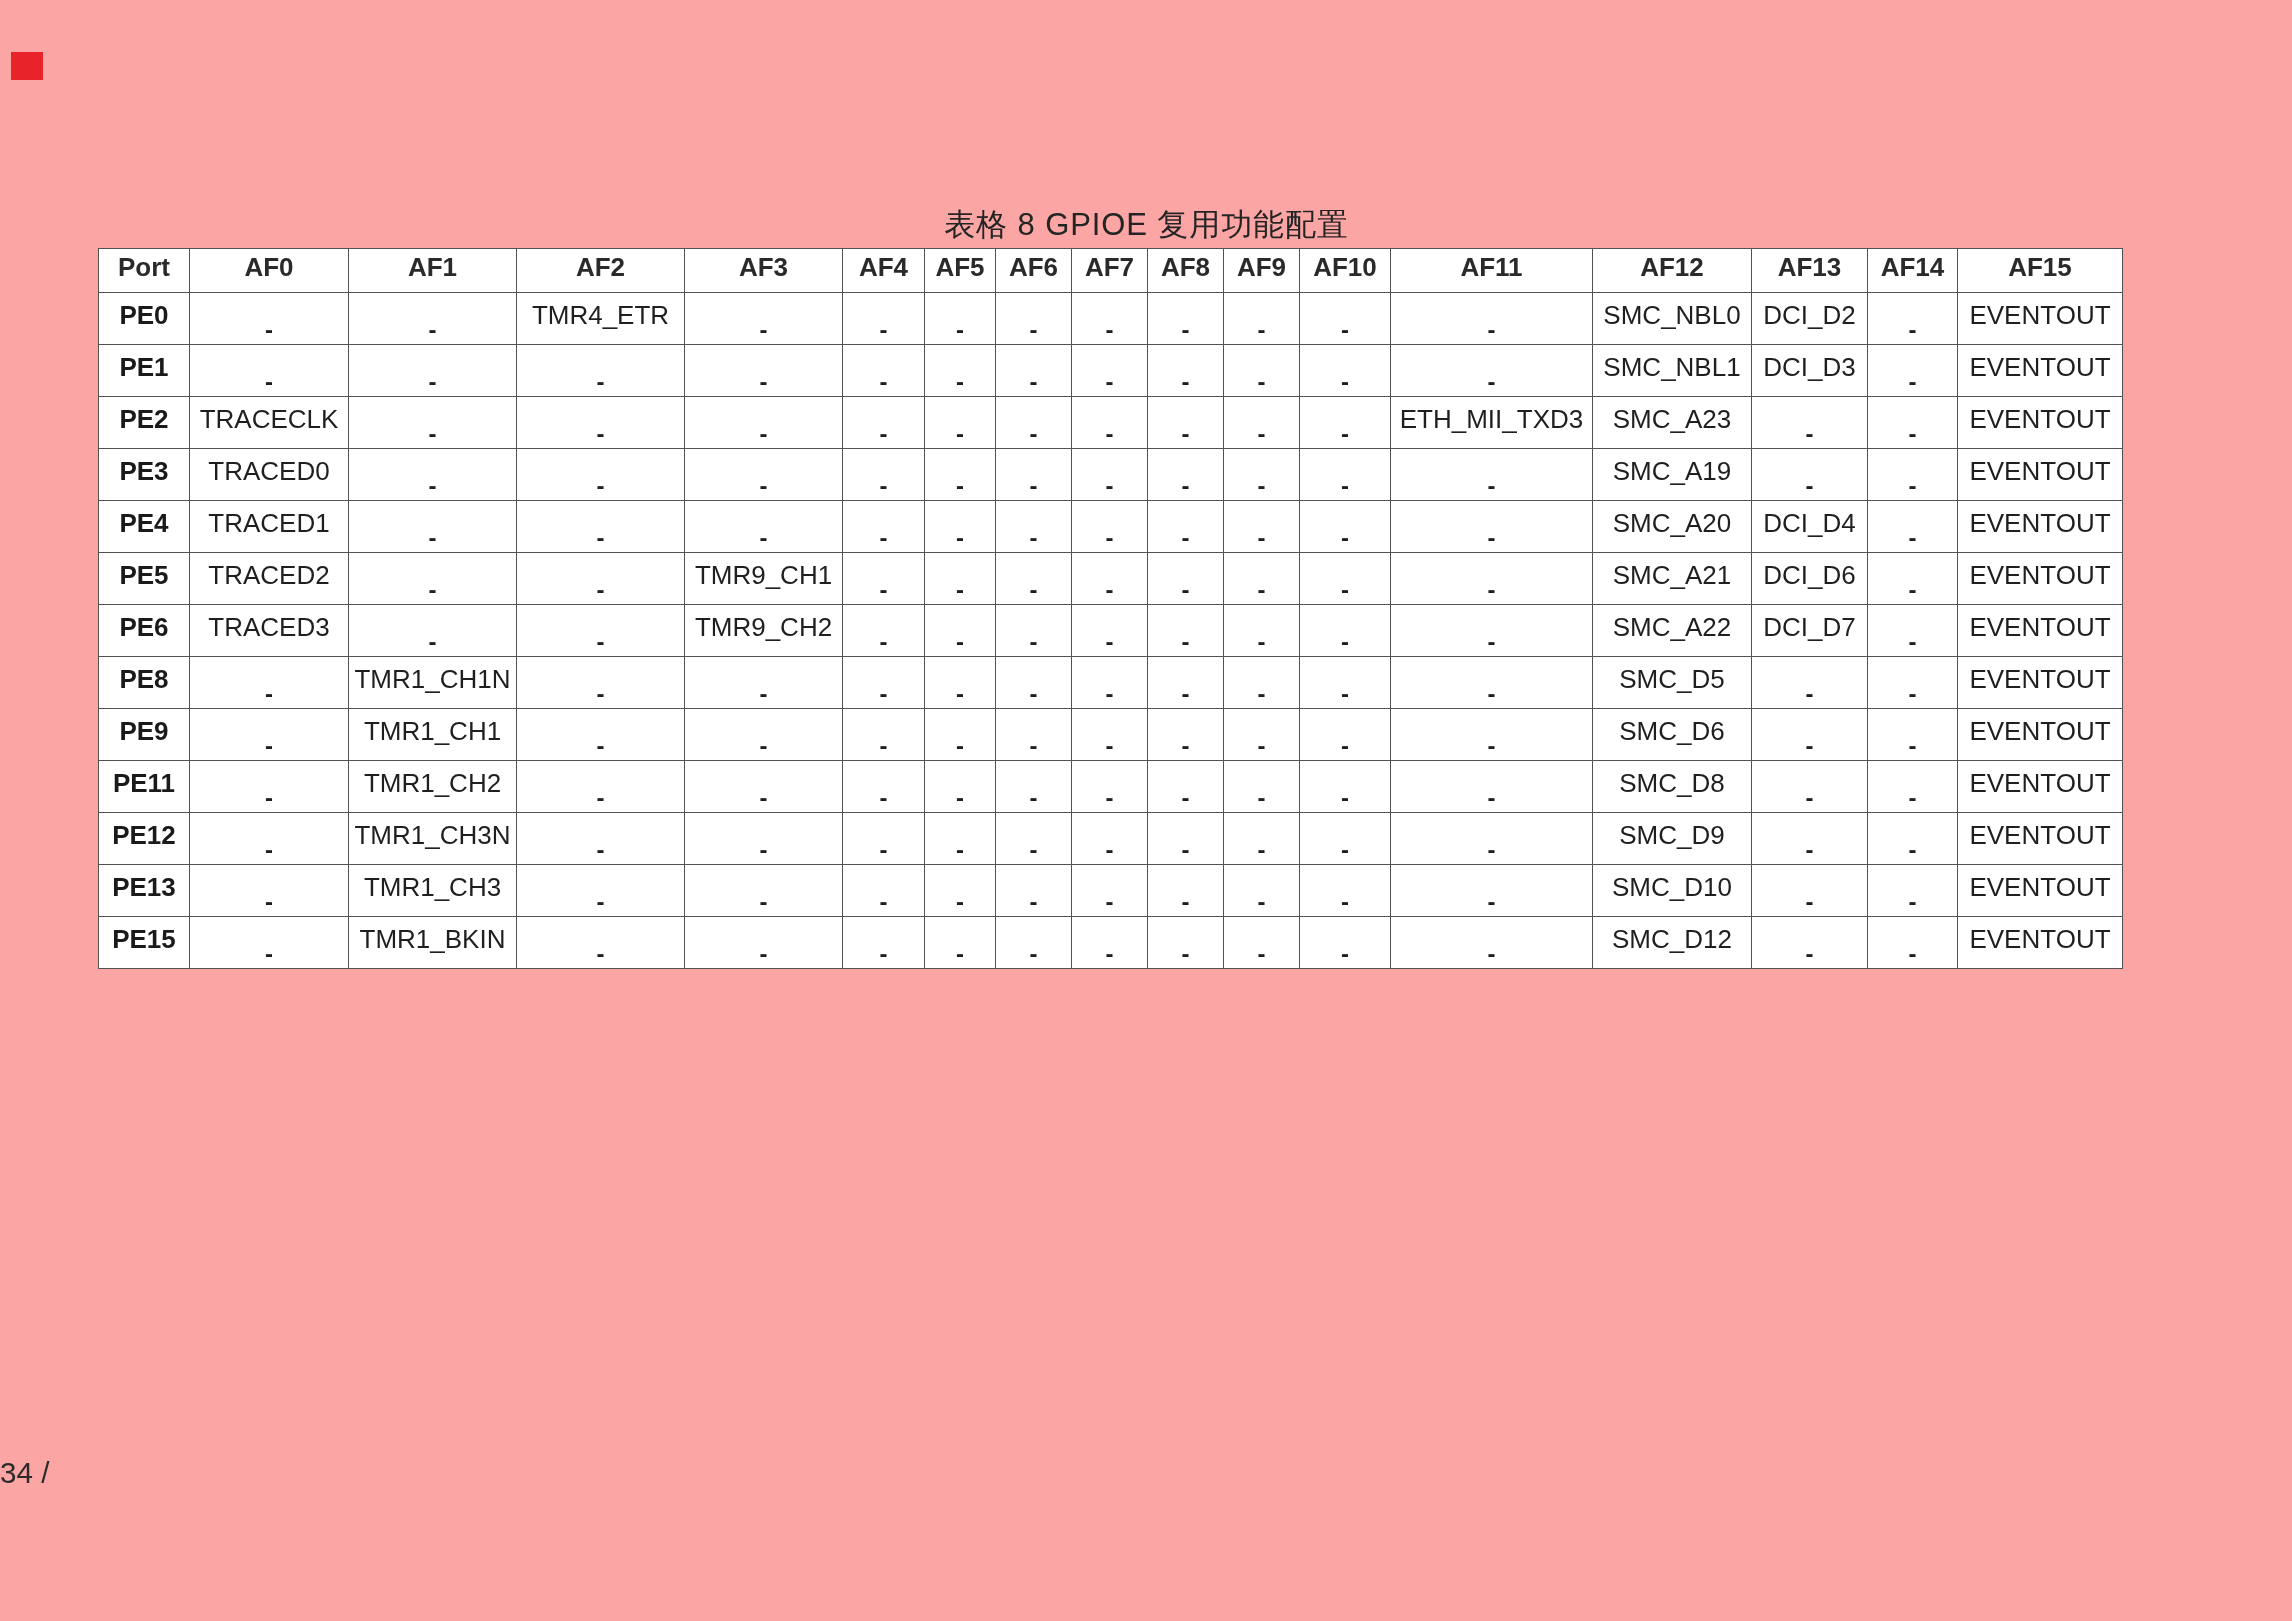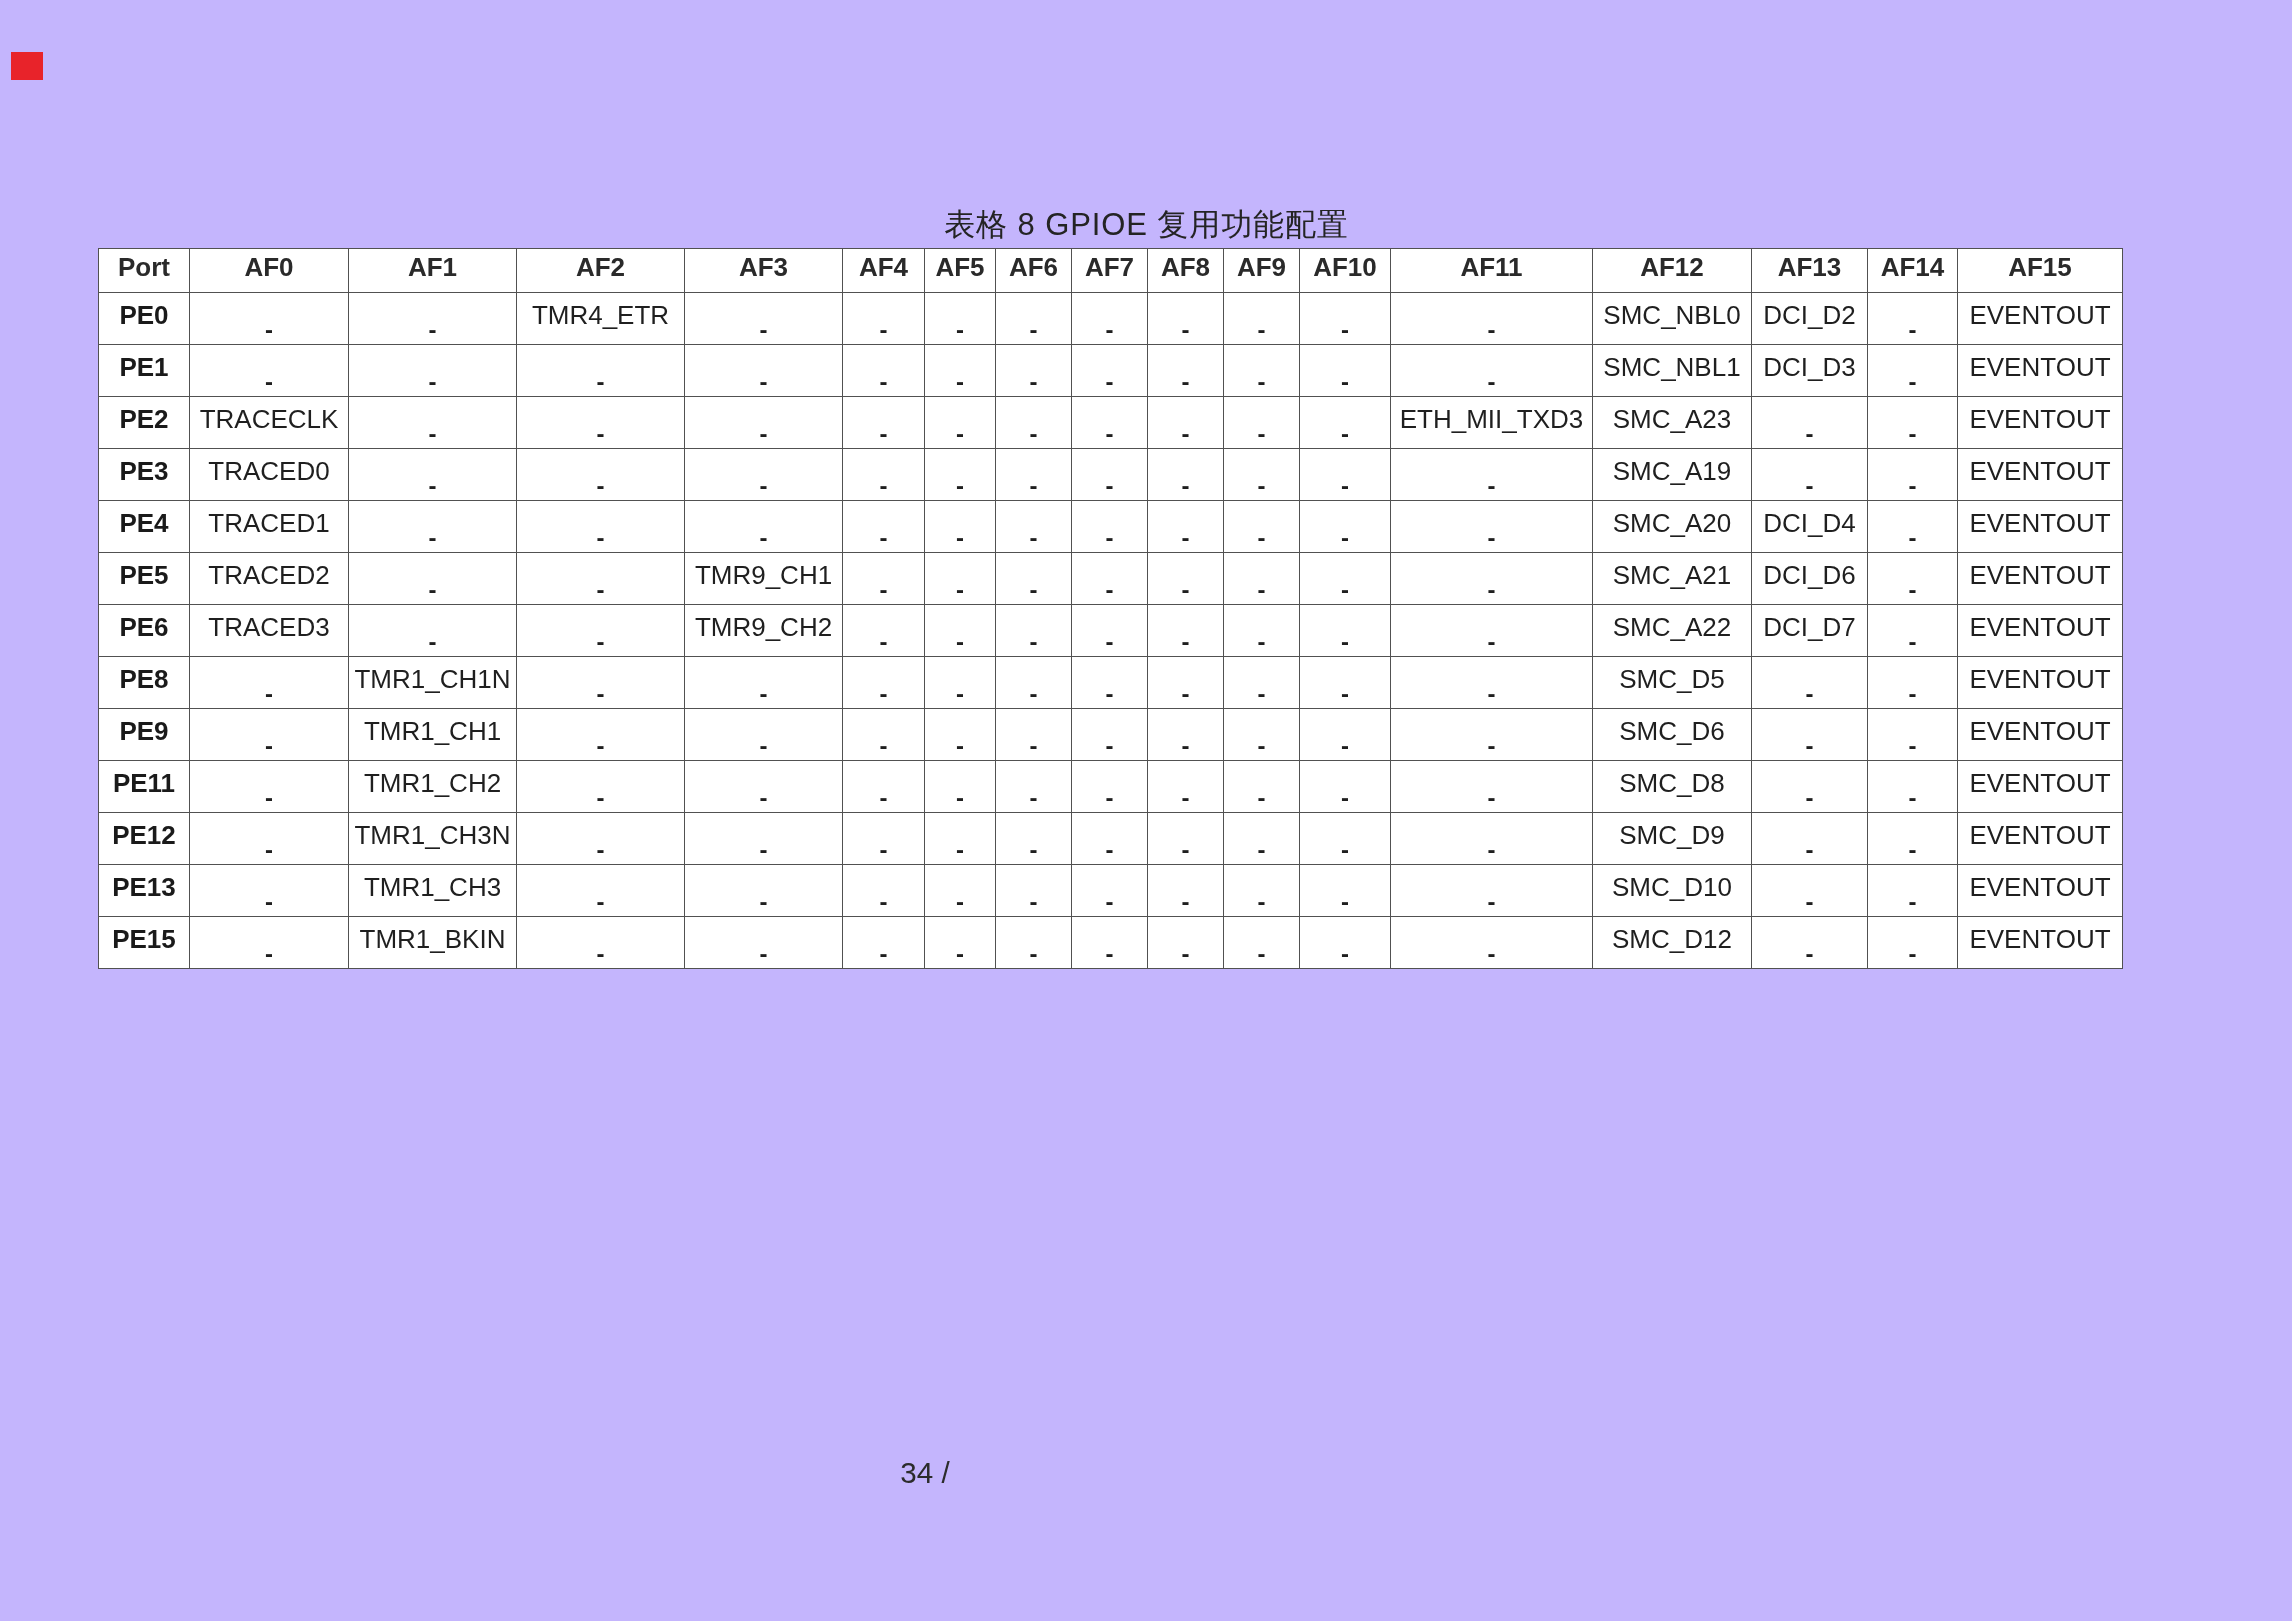--- a/index.html
+++ b/index.html
@@ -4,21 +4,21 @@
 <style>
   html,body{margin:0;padding:0;}
   body{
     width:2293px;height:1621px;
     background:#ffffff;
     font-family:"Liberation Sans","DejaVu Sans",sans-serif;
     color:#1f1f1f;
     overflow:hidden;
     position:relative;
   }
-  .page{position:relative;width:2293px;height:1621px;background:#c4b5fd;}
+  .page{position:relative;width:2293px;height:1621px;background:#fca5a5;}
 
   .red-mark{
     position:absolute;left:10.7px;top:52px;width:32px;height:28px;
   }
 
   .caption{
     position:absolute;left:0;top:206px;width:2293px;
     text-align:center;
     font-size:31px;line-height:1.2;
     color:#242424;
@@ -52,21 +52,21 @@
     font-weight:bold;color:#1a1a1a;
   }
   table.af-table td.dash{
     font-weight:bold;
     padding-top:23px;padding-bottom:0;
     font-size:24px;
   }
 
   .page-number{
     position:absolute;left:0;top:1456px;width:1850px;
-    text-align:center;
+    text-align:left;
     font-size:29.6px;
     color:#2c2c2c;
   }
 </style>
 </head>
 <body>
 
 <div class="page">
 
   <div class="red-mark" style="background: rgb(232, 35, 42);"></div>

